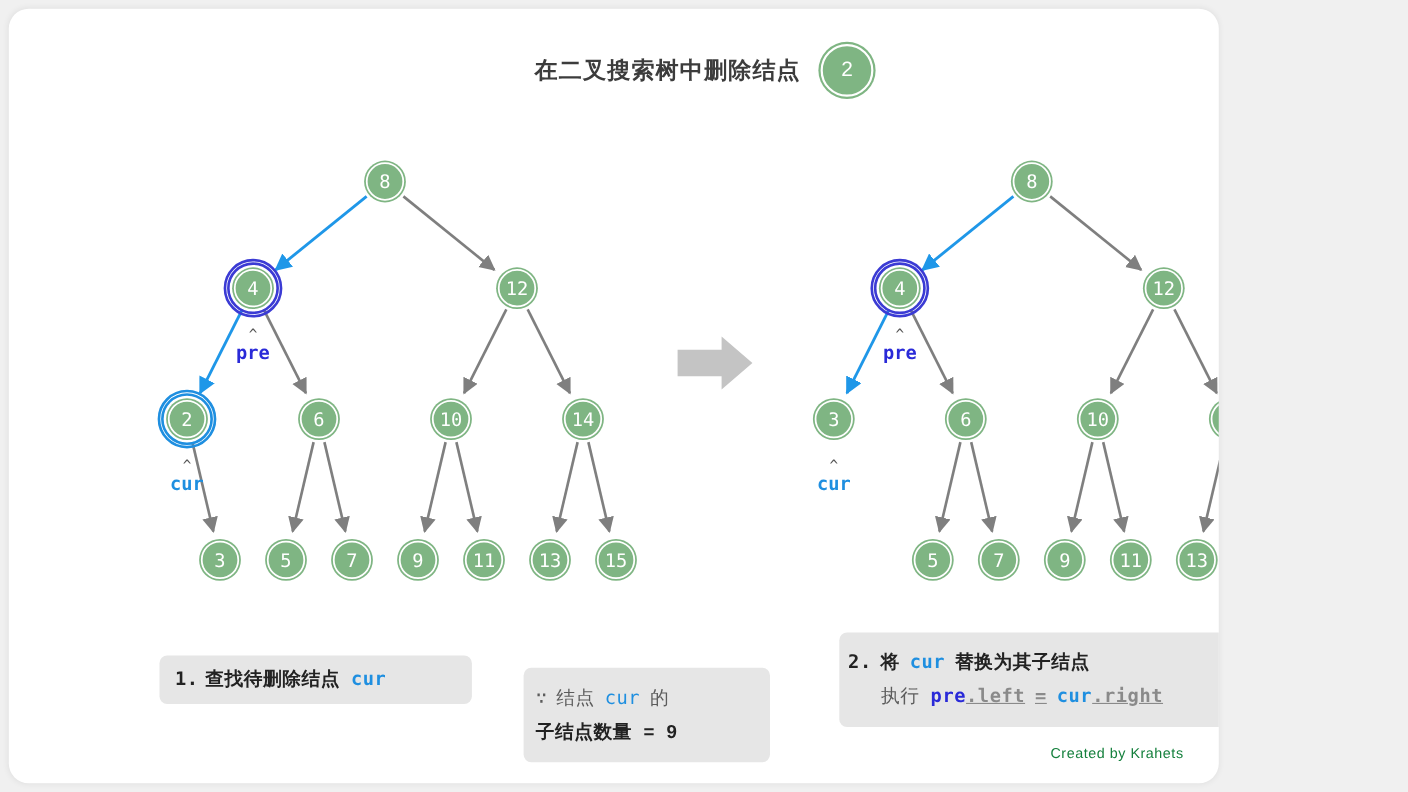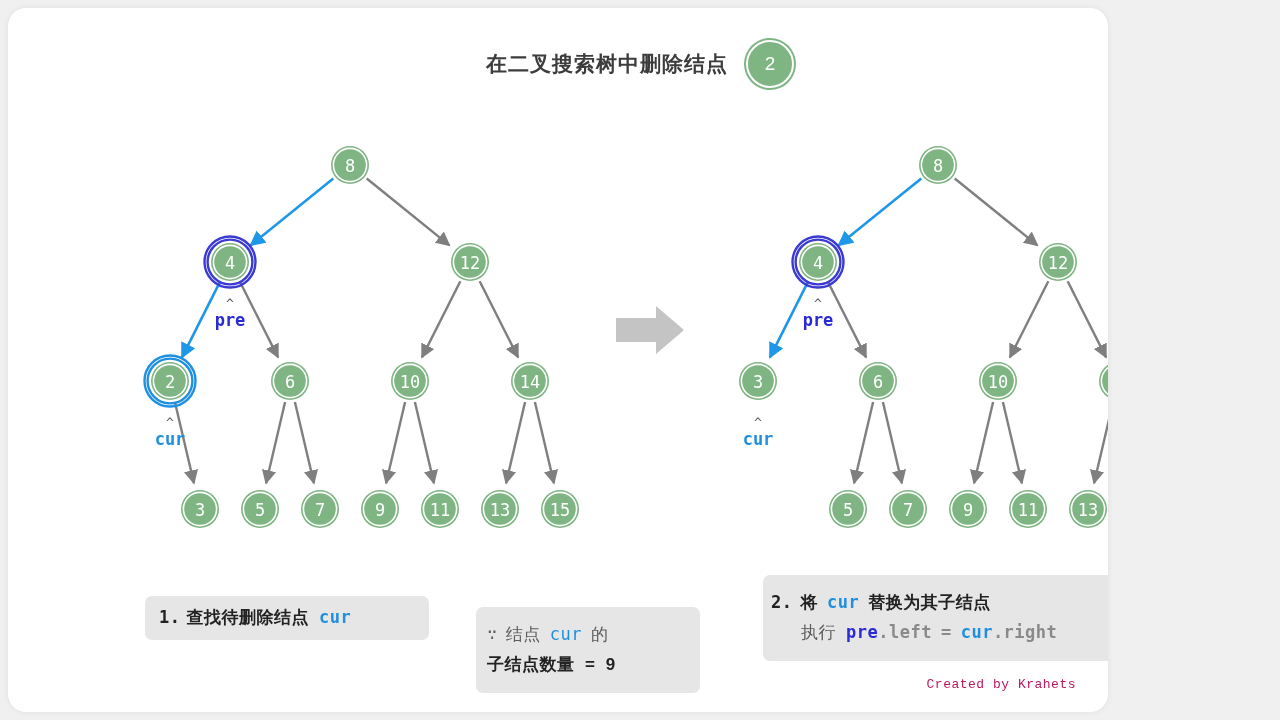--- a/index.html
+++ b/index.html
@@ -51,31 +51,31 @@
     display:flex;flex-direction:column;justify-content:center;
     color:#222;
   }
   .cap-line{
     font-size:17px;font-weight:bold;white-space:pre;
     line-height:1.75;letter-spacing:.5px;
   }
   .mono{font-family:"DejaVu Sans Mono","Liberation Mono",monospace;}
   .cur{color:#1f8fe0;}
   .pre{color:#2a2ad8;}
-  .dim{color:#8a8a8a;font-weight:bold;}
+  .dim{color:#8a8a8a;font-weight:bold;text-decoration:underline;}
   .soft{color:#5c5c5c;font-weight:normal;}
 
   #cap-left{left:137px;top:588px;width:256px;height:44px;padding:0 14px;}
   #cap-mid{left:468px;top:567px;width:202px;height:86px;padding:0 11px;margin-top:32px;}
   #cap-right{left:755px;top:567px;width:406px;height:86px;padding:0 8px;}
 
   .footer{
     position:absolute;right:32px;bottom:20px;
-    font-family:Liberation Mono, monospace;
-    font-size:13px;color:#be185d;letter-spacing:.5px;
+    font-family:Liberation Sans, sans-serif;
+    font-size:13px;color:#15803d;letter-spacing:.5px;
   }
 </style>
 </head>
 <body>
 
 <div class="card">
 
   <div class="title-row">
     <div class="title-text">在二叉搜索树中删除结点</div>
     <div class="title-badge">

